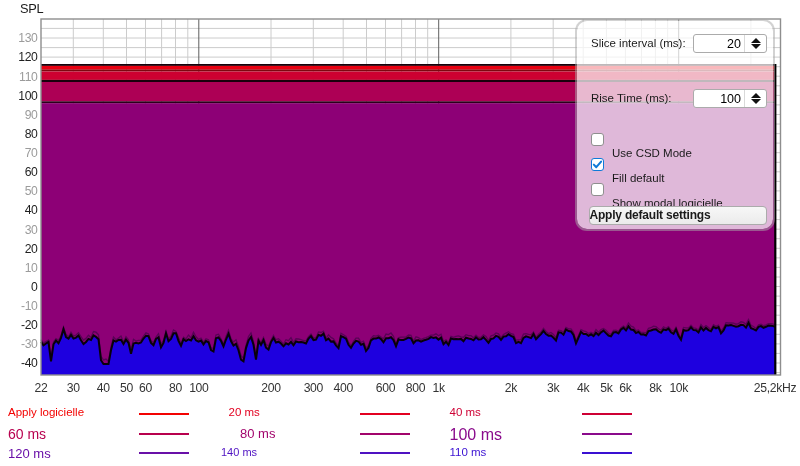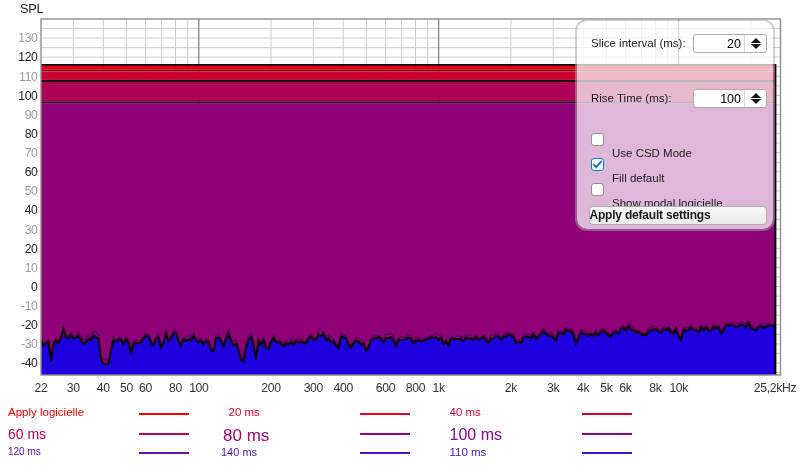--- a/index.html
+++ b/index.html
@@ -90,25 +90,25 @@
 <text x="20" y="12.6" font-size="12.8px" letter-spacing="-0.3" fill="#1b1b1b">SPL</text>
 </svg></div>
 <div style="position:absolute;left:8px;top:406.0px;font-size:11.5px;color:#f30201;white-space:nowrap">Apply logicielle</div>
 <div style="position:absolute;left:139px;top:412.5px;width:50px;height:2px;background:#f30201"></div>
 <div style="position:absolute;left:228.5px;top:406.0px;font-size:11.5px;color:#e30020;white-space:nowrap">20 ms</div>
 <div style="position:absolute;left:359.5px;top:412.5px;width:50px;height:2px;background:#e30020"></div>
 <div style="position:absolute;left:449.5px;top:406.0px;font-size:11.5px;color:#ce0034;white-space:nowrap">40 ms</div>
 <div style="position:absolute;left:581.5px;top:412.5px;width:50px;height:2px;background:#ce0034"></div>
 <div style="position:absolute;left:8px;top:426.0px;font-size:14px;color:#b8004e;white-space:nowrap">60 ms</div>
 <div style="position:absolute;left:139px;top:432.5px;width:50px;height:2px;background:#b8004e"></div>
-<div style="position:absolute;left:223px;top:426.0px;font-size:17px;color:#a2046c;white-space:nowrap">80 ms</div>
+<div style="position:absolute;left:240px;top:426.0px;font-size:13px;color:#a2046c;white-space:nowrap">80 ms</div>
 <div style="position:absolute;left:359.5px;top:432.5px;width:50px;height:2px;background:#a2046c"></div>
 <div style="position:absolute;left:449.5px;top:426.0px;font-size:16px;color:#8a0a8c;white-space:nowrap">100 ms</div>
 <div style="position:absolute;left:581.5px;top:432.5px;width:50px;height:2px;background:#8a0a8c"></div>
-<div style="position:absolute;left:8px;top:445.8px;font-size:10px;color:#6910a8;white-space:nowrap">120 ms</div>
+<div style="position:absolute;left:8px;top:445.8px;font-size:13px;color:#6910a8;white-space:nowrap">120 ms</div>
 <div style="position:absolute;left:139px;top:452.3px;width:50px;height:2px;background:#6910a8"></div>
 <div style="position:absolute;left:221px;top:445.8px;font-size:11px;color:#4f12c2;white-space:nowrap">140 ms</div>
 <div style="position:absolute;left:359.5px;top:452.3px;width:50px;height:2px;background:#4f12c2"></div>
 <div style="position:absolute;left:449.5px;top:445.8px;font-size:11.5px;color:#3a10d2;white-space:nowrap">110 ms</div>
 <div style="position:absolute;left:581.5px;top:452.3px;width:50px;height:2px;background:#3a10d2"></div>
 
 <div id="panel">
   <div class="row" style="top:13px">
         <span class="lbl" style="left:14px">Slice interval (ms):</span>
     <span class="spin">

